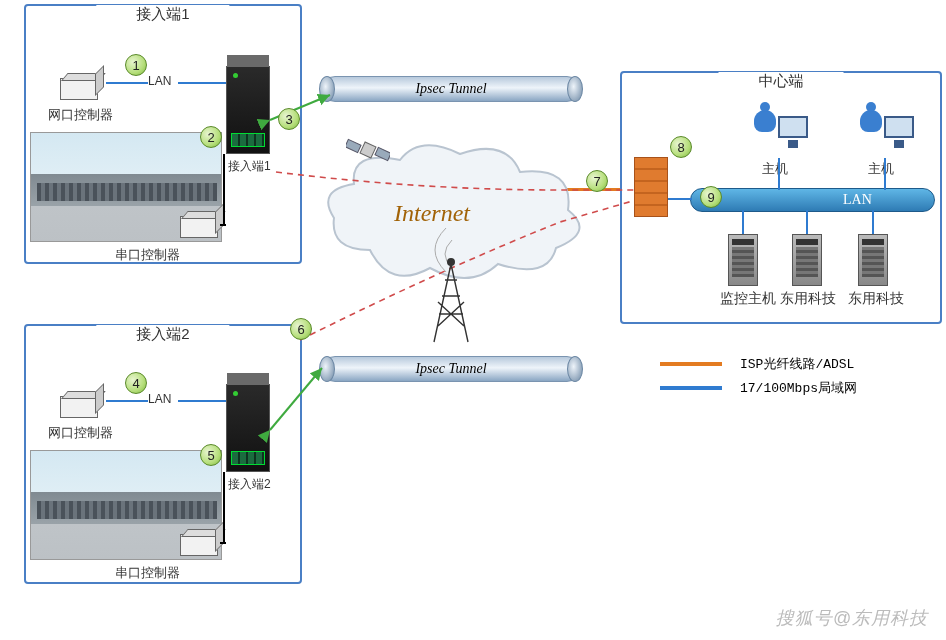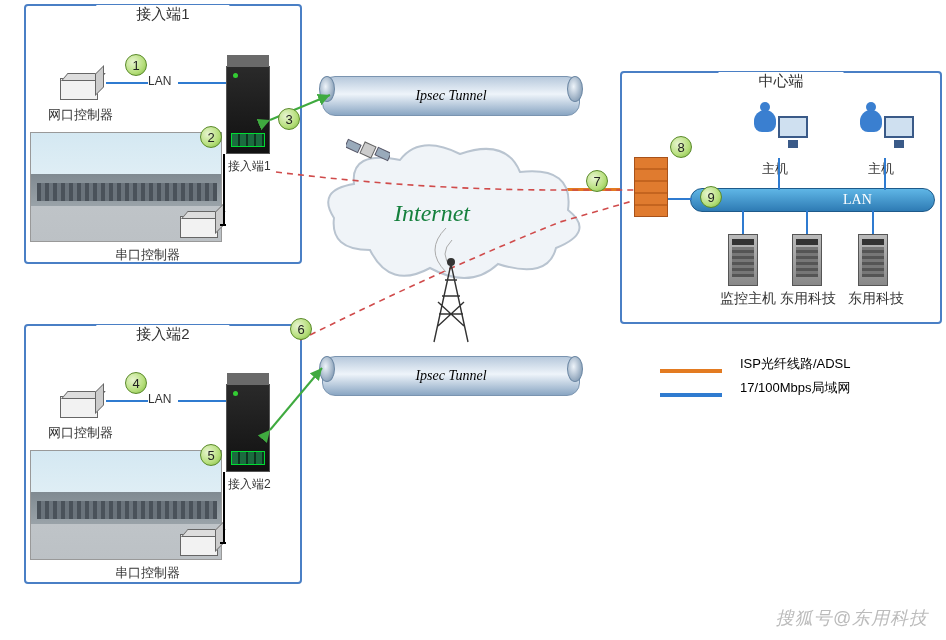--- a/index.html
+++ b/index.html
@@ -81,21 +81,21 @@
   .device .top{
     position:absolute; top:-12px; left:0; width:100%; height:12px;
     background:#6a6a6a;
   }
   .device .led{position:absolute; top:6px; left:6px; width:5px;height:5px;background:#3c3;border-radius:50%;}
   .dev-label { font-size:12px; color:#333; position:absolute; }
 
   
   .tube {
     position: absolute;
-    height: 40px;
+    height: 26px;
     background: linear-gradient(#b7c9dc 0%, #eef4fa 45%, #8aa6c3 100%);
     border-radius: 13px;
     border:1px solid #7a94b0;
     text-decoration:underline;
   }
   .tube .cap{ position:absolute; top:-1px; width:16px; height:26px; background:radial-gradient(ellipse at 40% 40%, #eef4fa, #6a86a3); border-radius:50%; border:1px solid #6a86a3;}
   .tube .cap.l{left:-4px;} .tube .cap.r{right:-4px;}
   .tube-label{ position:absolute; left:50%; top:50%; transform:translate(-50%,-50%); font-size:14px; font-family:"Times New Roman"; font-style:italic;}
 
   
@@ -114,21 +114,21 @@
     font-size:13px; display:flex; align-items:center; justify-content:center;
     color:#222; font-family:Arial; z-index:30;
   }
 
   
   .cloud{
     position:absolute; left:320px; top:140px; width:270px; height:150px;
     z-index:1;
   }
   .cloud svg{width:100%;height:100%;}
-  .cloud-label{ position:absolute; font-family:"Times New Roman"; font-size:24px; font-style:italic; color:#15803d; z-index:5;}
+  .cloud-label{ position:absolute; font-family:"Times New Roman"; font-size:24px; font-style:italic; color:#a16207; z-index:5;}
 
   
   .firewall{
     position:absolute; left:634px; top:157px; width:34px; height:60px;
     background: repeating-linear-gradient(0deg, #e07b2f 0 10px, #c4641f 10px 12px),
                 repeating-linear-gradient(90deg, transparent 0 16px, #c4641f 16px 18px);
     border:1px solid #a8521a; z-index:4;
   }
 
   
@@ -155,21 +155,21 @@
 
   
   .sat{position:absolute; left:346px; top:132px; width:44px;height:36px; z-index:4;}
   .sat svg{width:100%;height:100%;}
 
   
   .lines{ position:absolute; left:0; top:0; width:946px; height:640px; pointer-events:none; z-index:2;}
 
   
   .legend{ position:absolute; left:660px; top:355px; font-size:13px; }
-  .legend .row{ display:flex; align-items:flex-end; margin-bottom:6px;}
+  .legend .row{ display:flex; align-items:center; margin-bottom:6px;font-family:Liberation Mono, monospace;}
   .legend .swatch{ width:62px; height:4px; margin-right:18px;}
   .sw-orange{ background:#e37b21;}
   .sw-blue{ background:#2f7bd0;}
   .sw-black{ background:#000;}
 
   
   .wm{ position:absolute; right:18px; bottom:10px; font-size:18px; color:#bbb; font-style:italic; letter-spacing:1px;margin-left:24px;}
 
   
   .lan-tag{position:absolute; font-size:12px; color:#333;}

